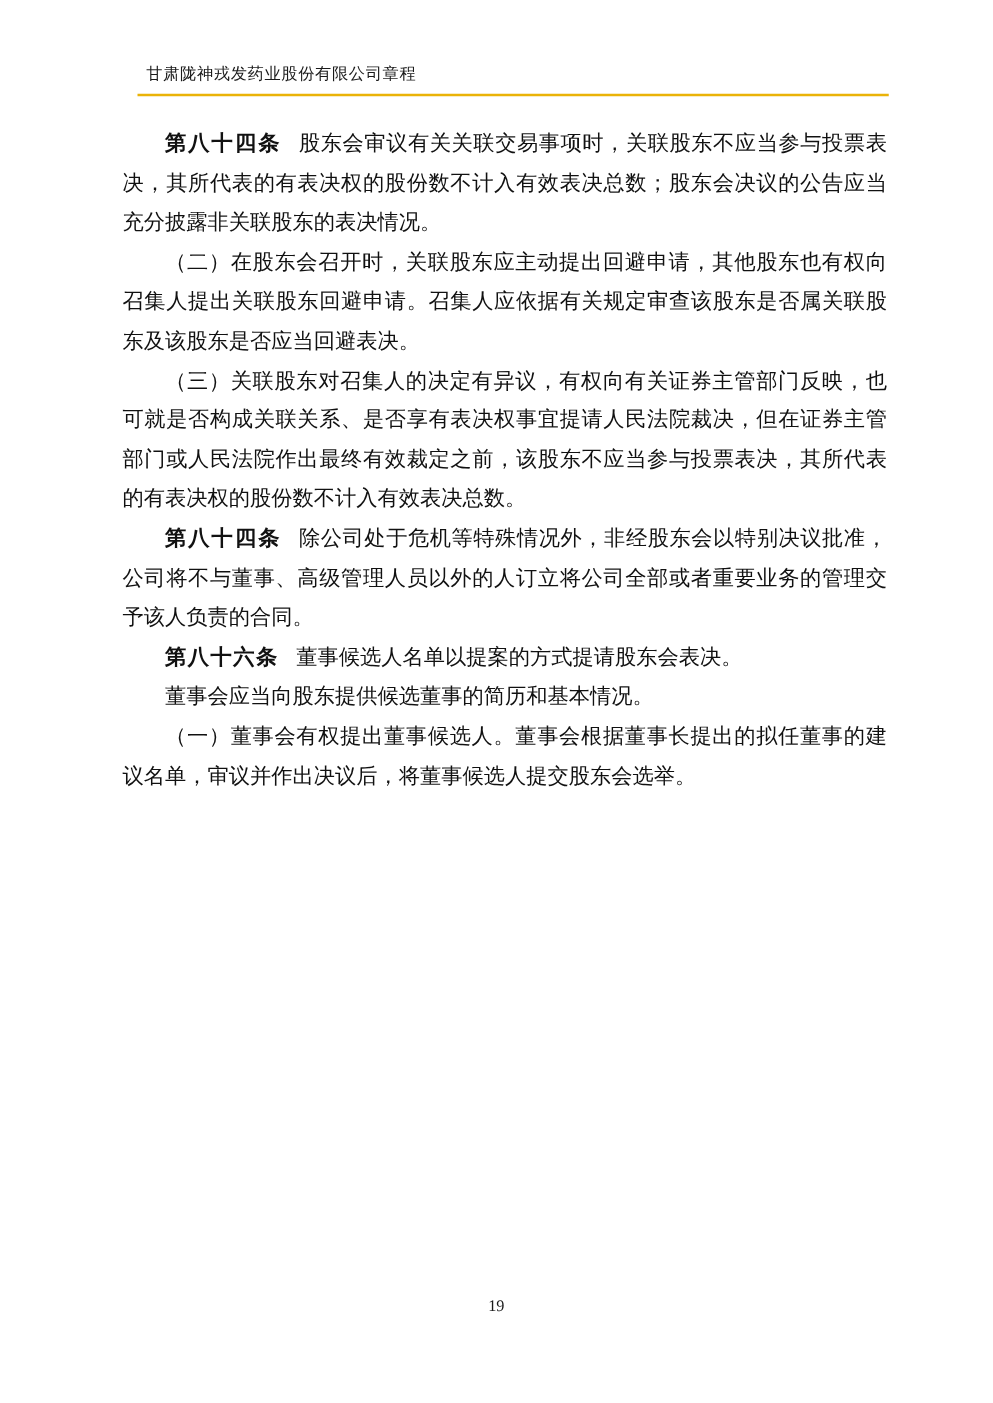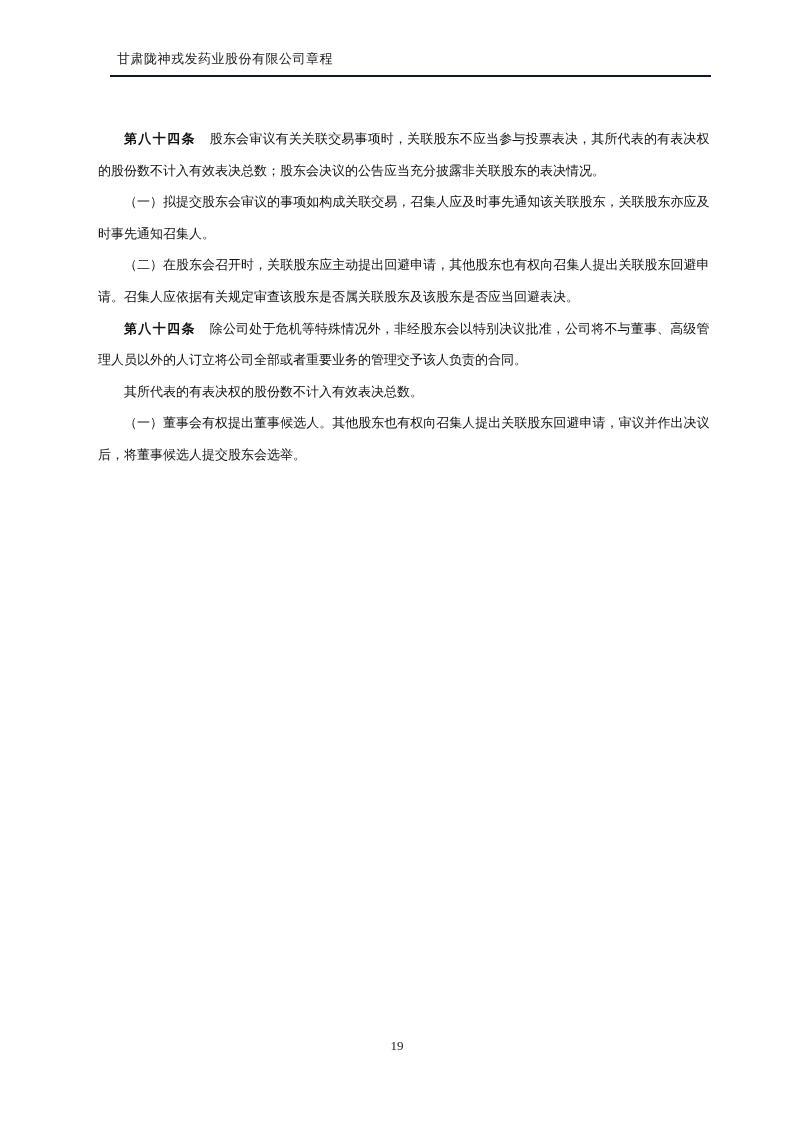--- a/index.html
+++ b/index.html
@@ -14,40 +14,39 @@
     background: #ffffff;
     overflow: hidden;
     font-family: "Liberation Serif", "DejaVu Serif", serif;
     color: #111111;
   }
   .doc-header {
     position: absolute;
     left: 110px;
     top: 50px;
     width: 601px;
-    border-bottom: 2px solid #0f172a;
+    border-bottom: 2px solid #eab308;
     padding-bottom: 7px;
   }
   .doc-header .header-title {
     display: block;
     padding-left: 7px;
     font-size: 13px;
     letter-spacing: 0.5px;
     color: #1a1a1a;
     white-space: nowrap;
   }
   .doc-body {
     position: absolute;
     left: 98px;
     top: 99px;
     width: 611.5px;
-    font-size: 13px;
+    font-size: 17px;
     line-height: 31.6px;
     text-align: justify;
-    margin-top: 24px;
   }
   .para {
     margin: 0;
     text-indent: 2em;
   }
   .para .lead {
     font-weight: bold;
     letter-spacing: 1.2px;
     margin-right: 14px;
   }
@@ -70,33 +69,34 @@
 <div class="page">
 
   <div class="doc-header">
     <span class="header-title">甘肃陇神戎发药业股份有限公司章程</span>
   </div>
 
   <div class="doc-body">
     <p class="para"><span class="lead">第八十四条</span><span>股东会审议有关关联交易事项时，关联股东不应当参与投票表决，其所代表的有表决权的股份数不计入有效表决总数；股东会决议的公告应当充分披露非关联股东的表决情况。</span></p>
 
 
-    <p class="para"><span>（一）拟提交股东会审议的事项如构成关联交易，召集人应及时事先通知该关联股东，关联股东亦应及时事先通知召集人。</span></p>
 
     <p class="para"><span>（二）在股东会召开时，关联股东应主动提出回避申请，其他股东也有权向召集人提出关联股东回避申请。召集人应依据有关规定审查该股东是否属关联股东及该股东是否应当回避表决。</span></p>
 
+    <p class="para"><span>（三）关联股东对召集人的决定有异议，有权向有关证券主管部门反映，也可就是否构成关联关系、是否享有表决权事宜提请人民法院裁决，但在证券主管部门或人民法院作出最终有效裁定之前，该股东不应当参与投票表决，其所代表的有表决权的股份数不计入有效表决总数。</span></p>
 
 
     <p class="para"><span class="lead">第八十四条</span><span>除公司处于危机等特殊情况外，非经股东会以特别决议批准，公司将不与董事、高级管理人员以外的人订立将公司全部或者重要业务的管理交予该人负责的合同。</span></p>
 
+    <p class="para"><span class="lead">第八十六条</span><span>董事候选人名单以提案的方式提请股东会表决。</span></p>
 
-    <p class="para"><span>其所代表的有表决权的股份数不计入有效表决总数。</span></p>
+    <p class="para"><span>董事会应当向股东提供候选董事的简历和基本情况。</span></p>
 
 
-    <p class="para"><span>（一）董事会有权提出董事候选人。其他股东也有权向召集人提出关联股东回避申请，审议并作出决议后，将董事候选人提交股东会选举。</span></p>
+    <p class="para"><span>（一）董事会有权提出董事候选人。董事会根据董事长提出的拟任董事的建议名单，审议并作出决议后，将董事候选人提交股东会选举。</span></p>
 
   </div>
 
   <div class="doc-footer">
     <span class="page-number">19</span>
   </div>
 
 </div>
 
 </body></html>

